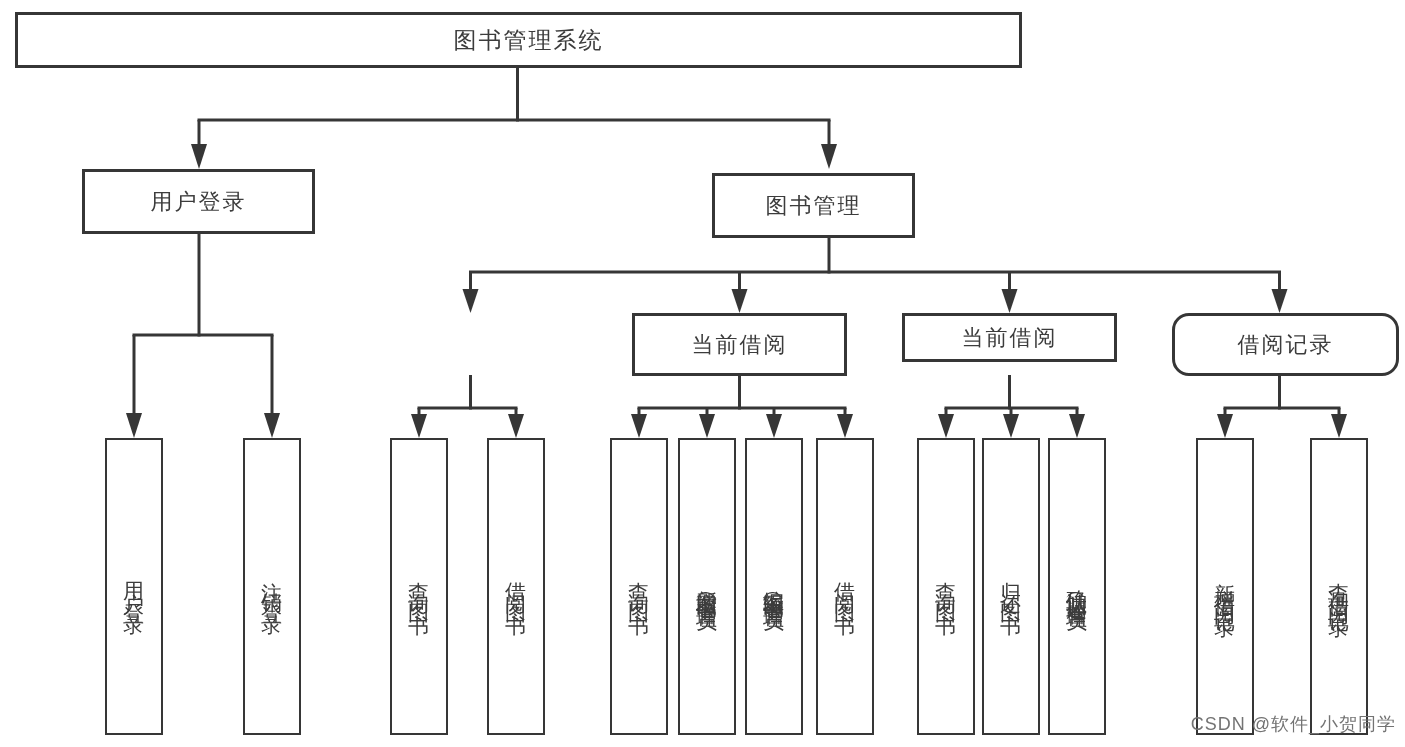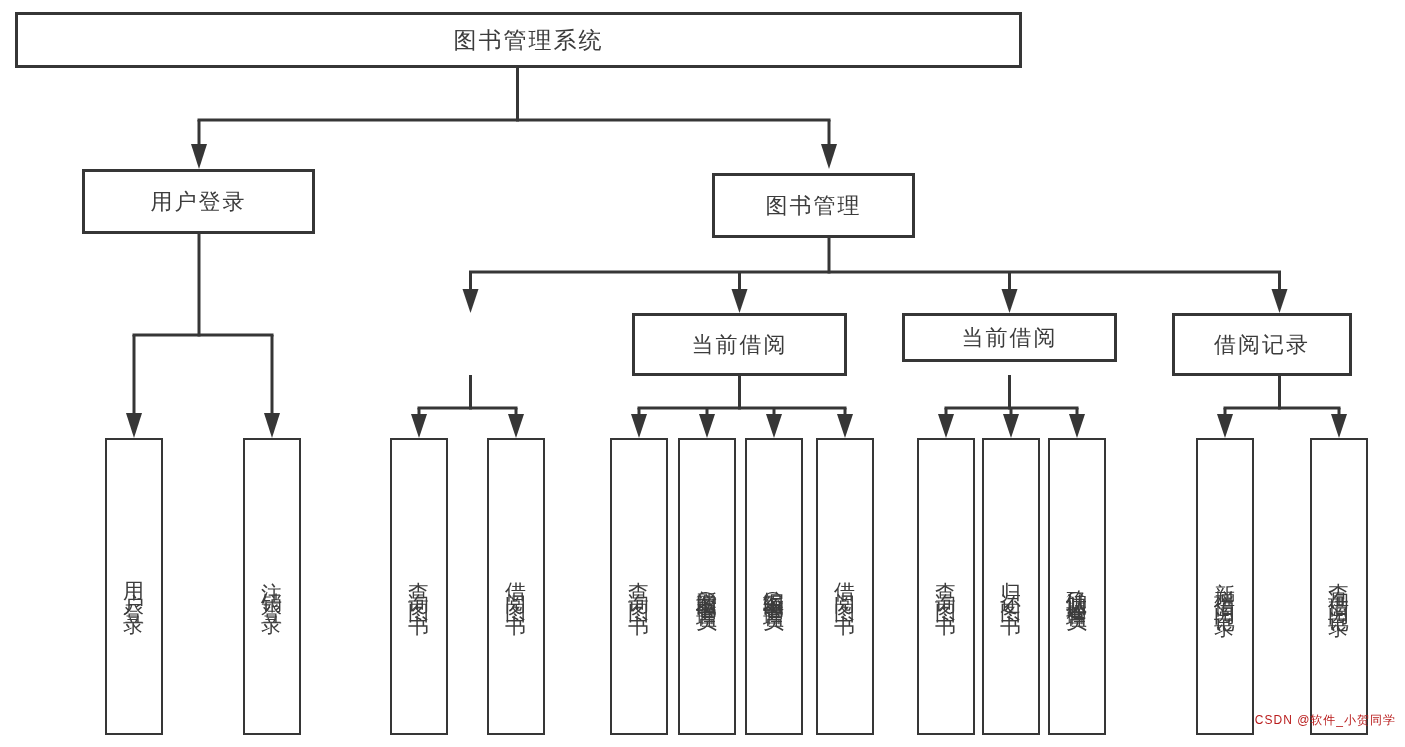--- a/index.html
+++ b/index.html
@@ -48,22 +48,22 @@
     writing-mode: vertical-rl;
     text-orientation: mixed;
     font-size: 21px;
     line-height: 1;
     white-space: nowrap;
   }
   .watermark {
     position: absolute;
     top: 712px;
     right: 9px;
-    font-size: 12px;
-    color: #b91c1c;
+    font-size: 18px;
+    color: #737373;
     letter-spacing: 1px;
     white-space: nowrap;
   }
 </style>
 </head>
 <body>
 
 <div class="canvas">
 
   <svg class="connectors" viewBox="0 0 1405 747" xmlns="http://www.w3.org/2000/svg">
@@ -154,21 +154,21 @@
   <div class="node" style="left:712px; top:173px; width:203px; height:65px;">
     <span>图书管理</span>
   </div>
 
   <div class="node" style="left:632px; top:313px; width:215px; height:63px;">
     <span>当前借阅</span>
   </div>
   <div class="node" style="left:902px; top:313px; width:215px; height:49px;">
     <span>当前借阅</span>
   </div>
-  <div class="node" style="left:1172px; top:313px; width:180px; height:63px;">
+  <div class="node" style="left:1172px; top:313px; width:227px; height:63px;border-radius:17px;">
     <span>借阅记录</span>
   </div>
 
   <div class="leaf" style="left:105px;">
     <span style="letter-spacing: 11px;">用户登录</span>
   </div>
   <div class="leaf" style="left:243px;">
     <span style="letter-spacing: 11px;">注销登录</span>
   </div>
   <div class="leaf" style="left:390px;">

